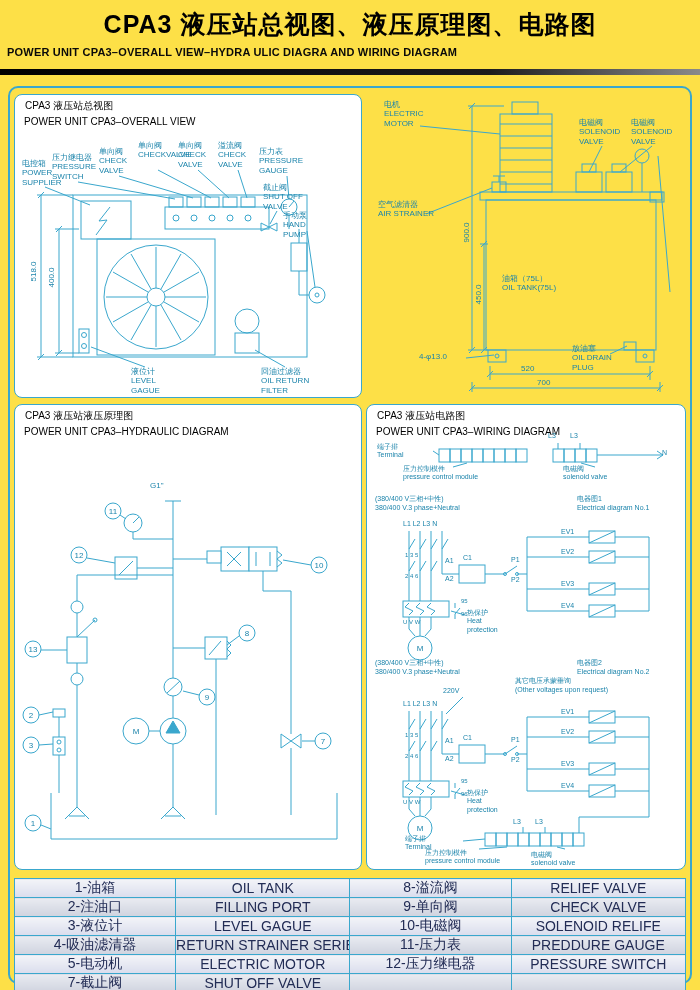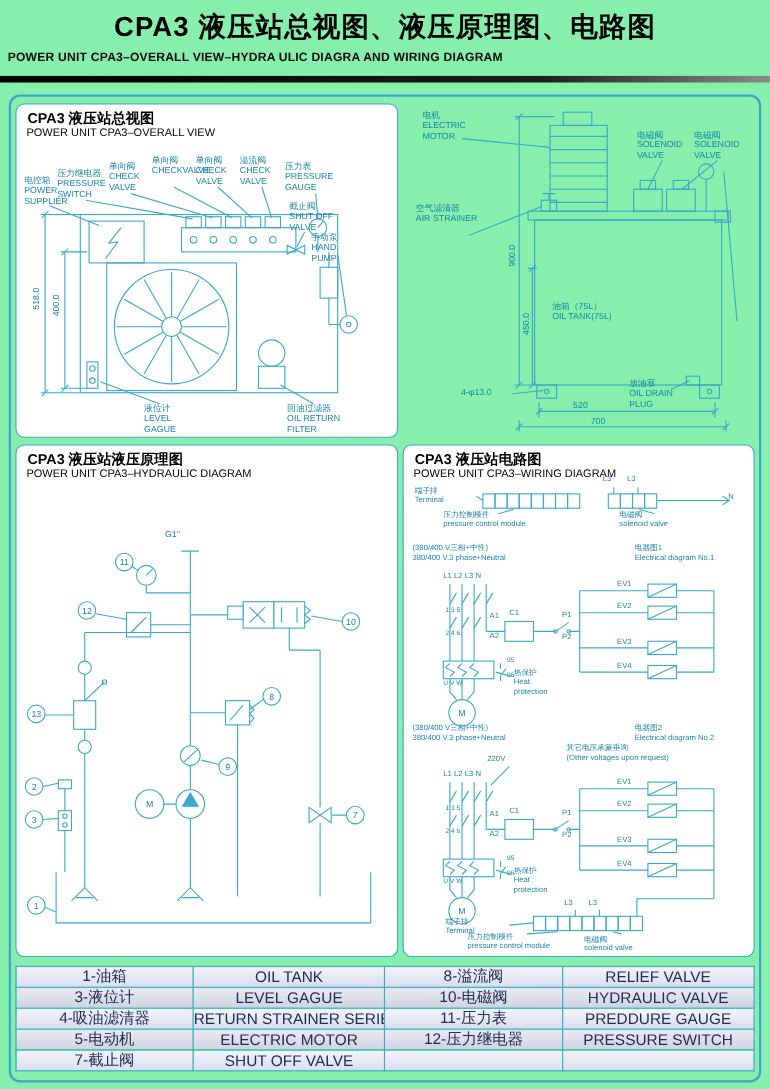--- a/index.html
+++ b/index.html
@@ -1,30 +1,30 @@
 <!DOCTYPE html>
 <html><head>
 <meta charset="utf-8">
 <style>
   *{margin:0;padding:0;box-sizing:border-box}
   body{background:#fff;font-family:"Liberation Sans","DejaVu Sans",sans-serif}
-  .page{position:relative;width:700px;height:990px;background:#86efac;overflow:hidden}
+  .page{position:relative;width:700px;height:990px;background:#fde047;overflow:hidden}
   
   .h-cn{position:absolute;top:8px;left:0;width:100%;text-align:center;font-size:25px;font-weight:bold;color:#000;letter-spacing:1px}
   .h-en{position:absolute;top:46px;left:7px;font-size:11px;font-weight:bold;color:#0a0a0a;letter-spacing:.2px}
   .h-bar{position:absolute;top:69px;left:0;width:700px;height:6px;background:linear-gradient(90deg,#000 0%,#1c1c1c 70%,#8a8a8a 100%)}
   
   .frame{position:absolute;left:8px;top:86px;width:684px;height:898px;border:2px solid #3aa7cd;border-radius:10px}
   .panel{position:absolute;border:1px solid #3aa7cd;border-radius:8px;background:#fff}
   .region{position:absolute}
   .p-overall{left:14px;top:94px;width:348px;height:304px}
   .p-side{left:364px;top:94px;width:326px;height:304px}
   .p-hyd{left:14px;top:404px;width:348px;height:466px}
   .p-wir{left:366px;top:404px;width:320px;height:466px}
-  .pt-cn{position:absolute;left:10px;top:4px;font-weight:bold;font-size:13px;color:#000;white-space:nowrap}
+  .pt-cn{position:absolute;left:10px;top:4px;font-weight:normal;font-size:10px;color:#000;white-space:nowrap}
   .pt-en{position:absolute;left:9px;top:21px;font-weight:normal;font-size:10px;color:#000;white-space:nowrap}
   
   .dlabel{position:absolute;transform:translateX(-50%);text-align:left;color:#1c84ab;font-size:8px;line-height:1.18;white-space:pre-line}
   .dtext{position:absolute;color:#1c84ab;font-size:7px;line-height:1.25;white-space:pre-line}
   .xs{font-size:6px}
   .vdim{position:absolute;width:34px;text-align:center;transform:rotate(-90deg);color:#1c84ab;font-size:8px;white-space:nowrap}
   svg.draw{position:absolute;left:0;top:0;stroke:#3aa7cd;stroke-width:1;fill:none}
   svg.draw text{stroke:none;fill:#1c84ab;font-size:8px;text-anchor:middle;font-family:"Liberation Sans",sans-serif}
   
   .parts{position:absolute;left:14px;top:878px;width:672px;border-collapse:collapse;table-layout:fixed}
@@ -234,21 +234,21 @@
       </g>
     </svg>
     <div class="dlabel" style="left:52px;top:6px;width:64px">电机
 ELECTRIC MOTOR</div>
     <div class="dlabel" style="left:238px;top:24px;width:46px">电磁阀
 SOLENOID
 VALVE</div>
     <div class="dlabel" style="left:290px;top:24px;width:46px">电磁阀
 SOLENOID
 VALVE</div>
-    <div class="dlabel" style="left:44px;top:91px;width:60px">空气滤清器
+    <div class="dlabel" style="left:44px;top:106px;width:60px">空气滤清器
 AIR STRAINER</div>
     <div class="dlabel" style="left:180px;top:180px;width:84px">油箱（75L）
 OIL TANK(75L)</div>
     <div class="dlabel" style="left:238px;top:250px;width:60px">放油塞
 OIL DRAIN PLUG</div>
     <div class="dlabel" style="left:80px;top:258px;width:50px">4-φ13.0</div>
     <div class="dlabel" style="left:172px;top:270px;width:30px">520</div>
     <div class="dlabel" style="left:188px;top:284px;width:30px">700</div>
     <div class="vdim" style="left:85px;top:134px">900.0</div>
     <div class="vdim" style="left:97px;top:196px">450.0</div>
@@ -606,24 +606,30 @@
         <col style="width:26%">
       </colgroup>
     <tbody>
         <tr>
       <td>1-油箱</td>
           <td>OIL TANK</td>
           <td>8-溢流阀</td>
           <td>RELIEF VALVE</td>
     </tr>
     <tr>
+      <td>2-注油口</td>
+          <td>FILLING PORT</td>
+          <td>9-单向阀</td>
+          <td>CHECK VALVE</td>
+    </tr>
+    <tr>
       <td>3-液位计</td>
           <td>LEVEL GAGUE</td>
           <td>10-电磁阀</td>
-          <td>HYDRAULIC VALVE</td>
+          <td>SOLENOID RELIFE</td>
     </tr>
     <tr>
       <td>4-吸油滤清器</td>
           <td>RETURN STRAINER SERIES</td>
           <td>11-压力表</td>
           <td>PREDDURE GAUGE</td>
     </tr>
     <tr>
       <td>5-电动机</td>
           <td>ELECTRIC MOTOR</td>

